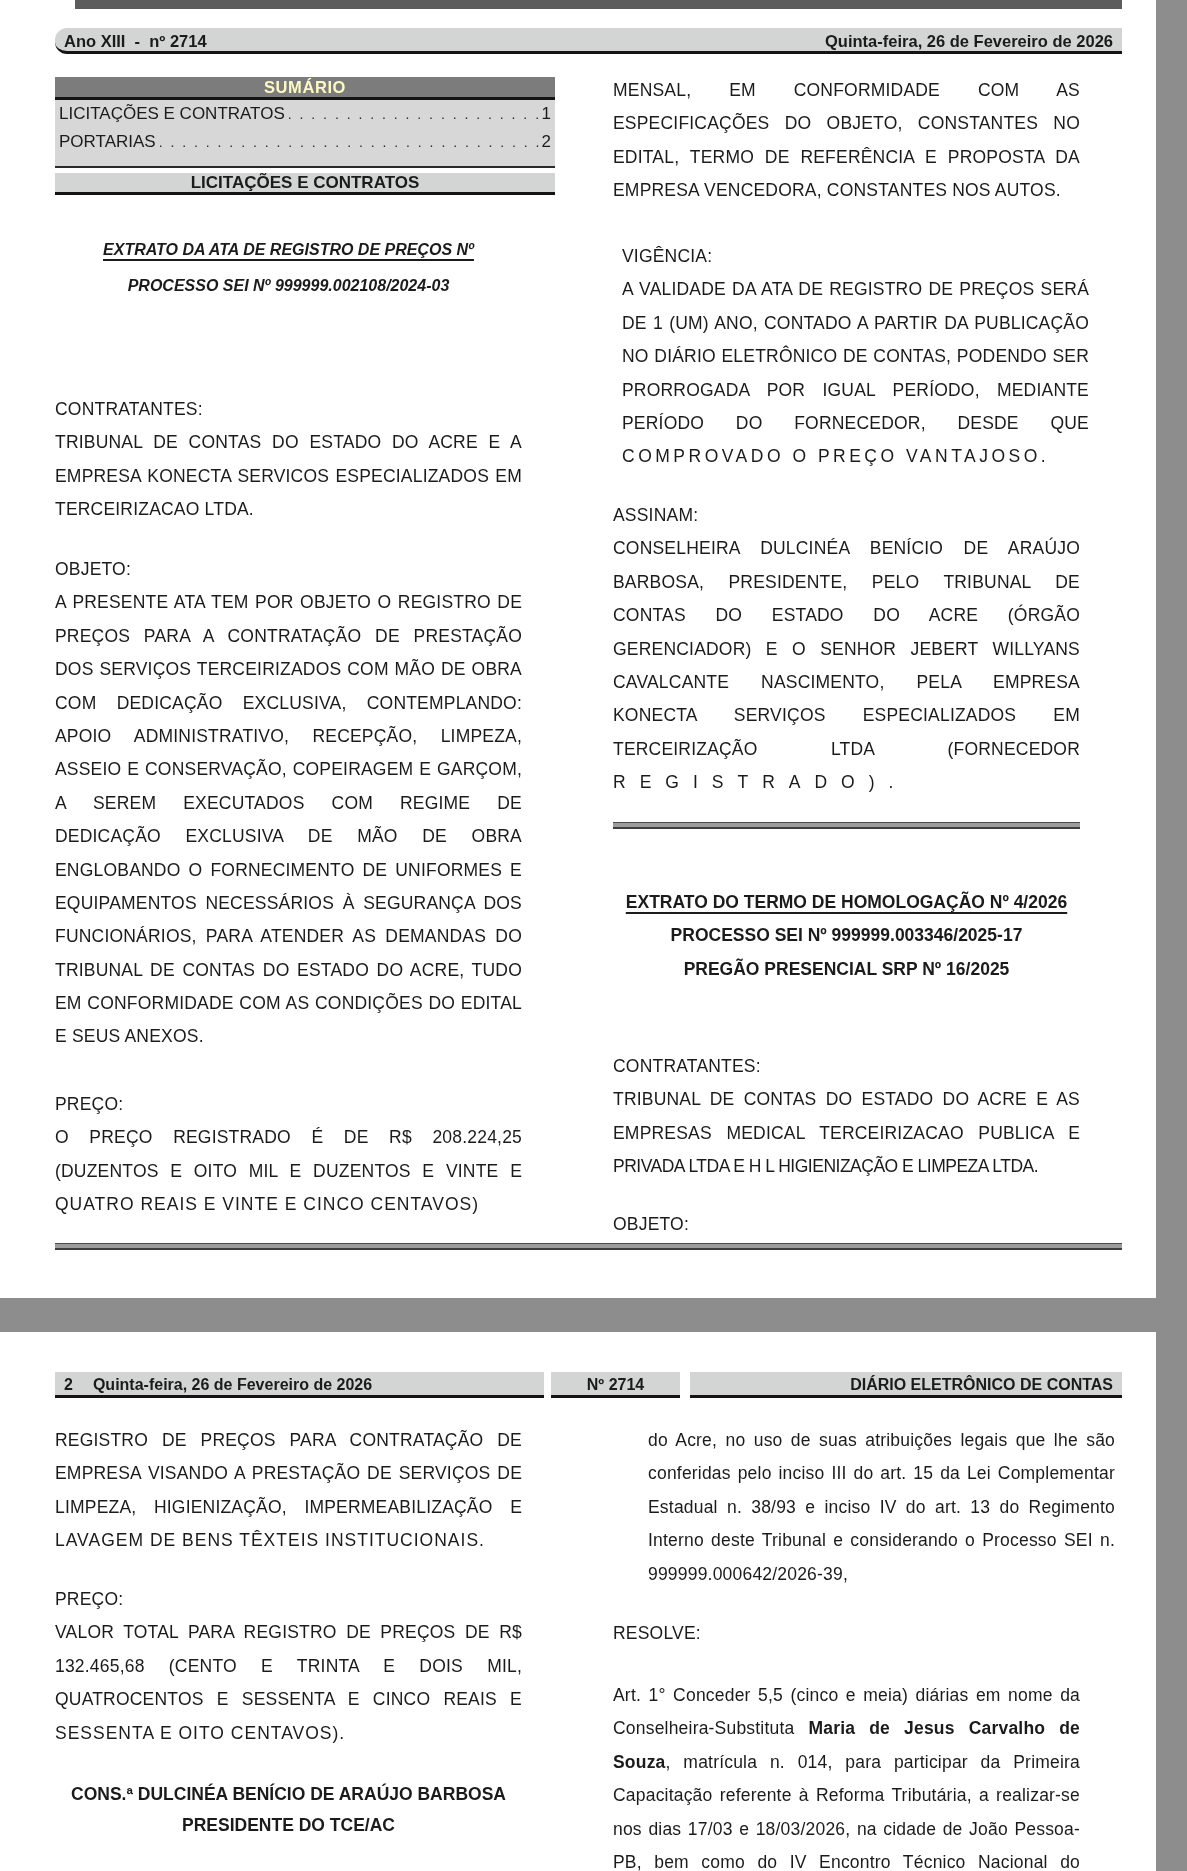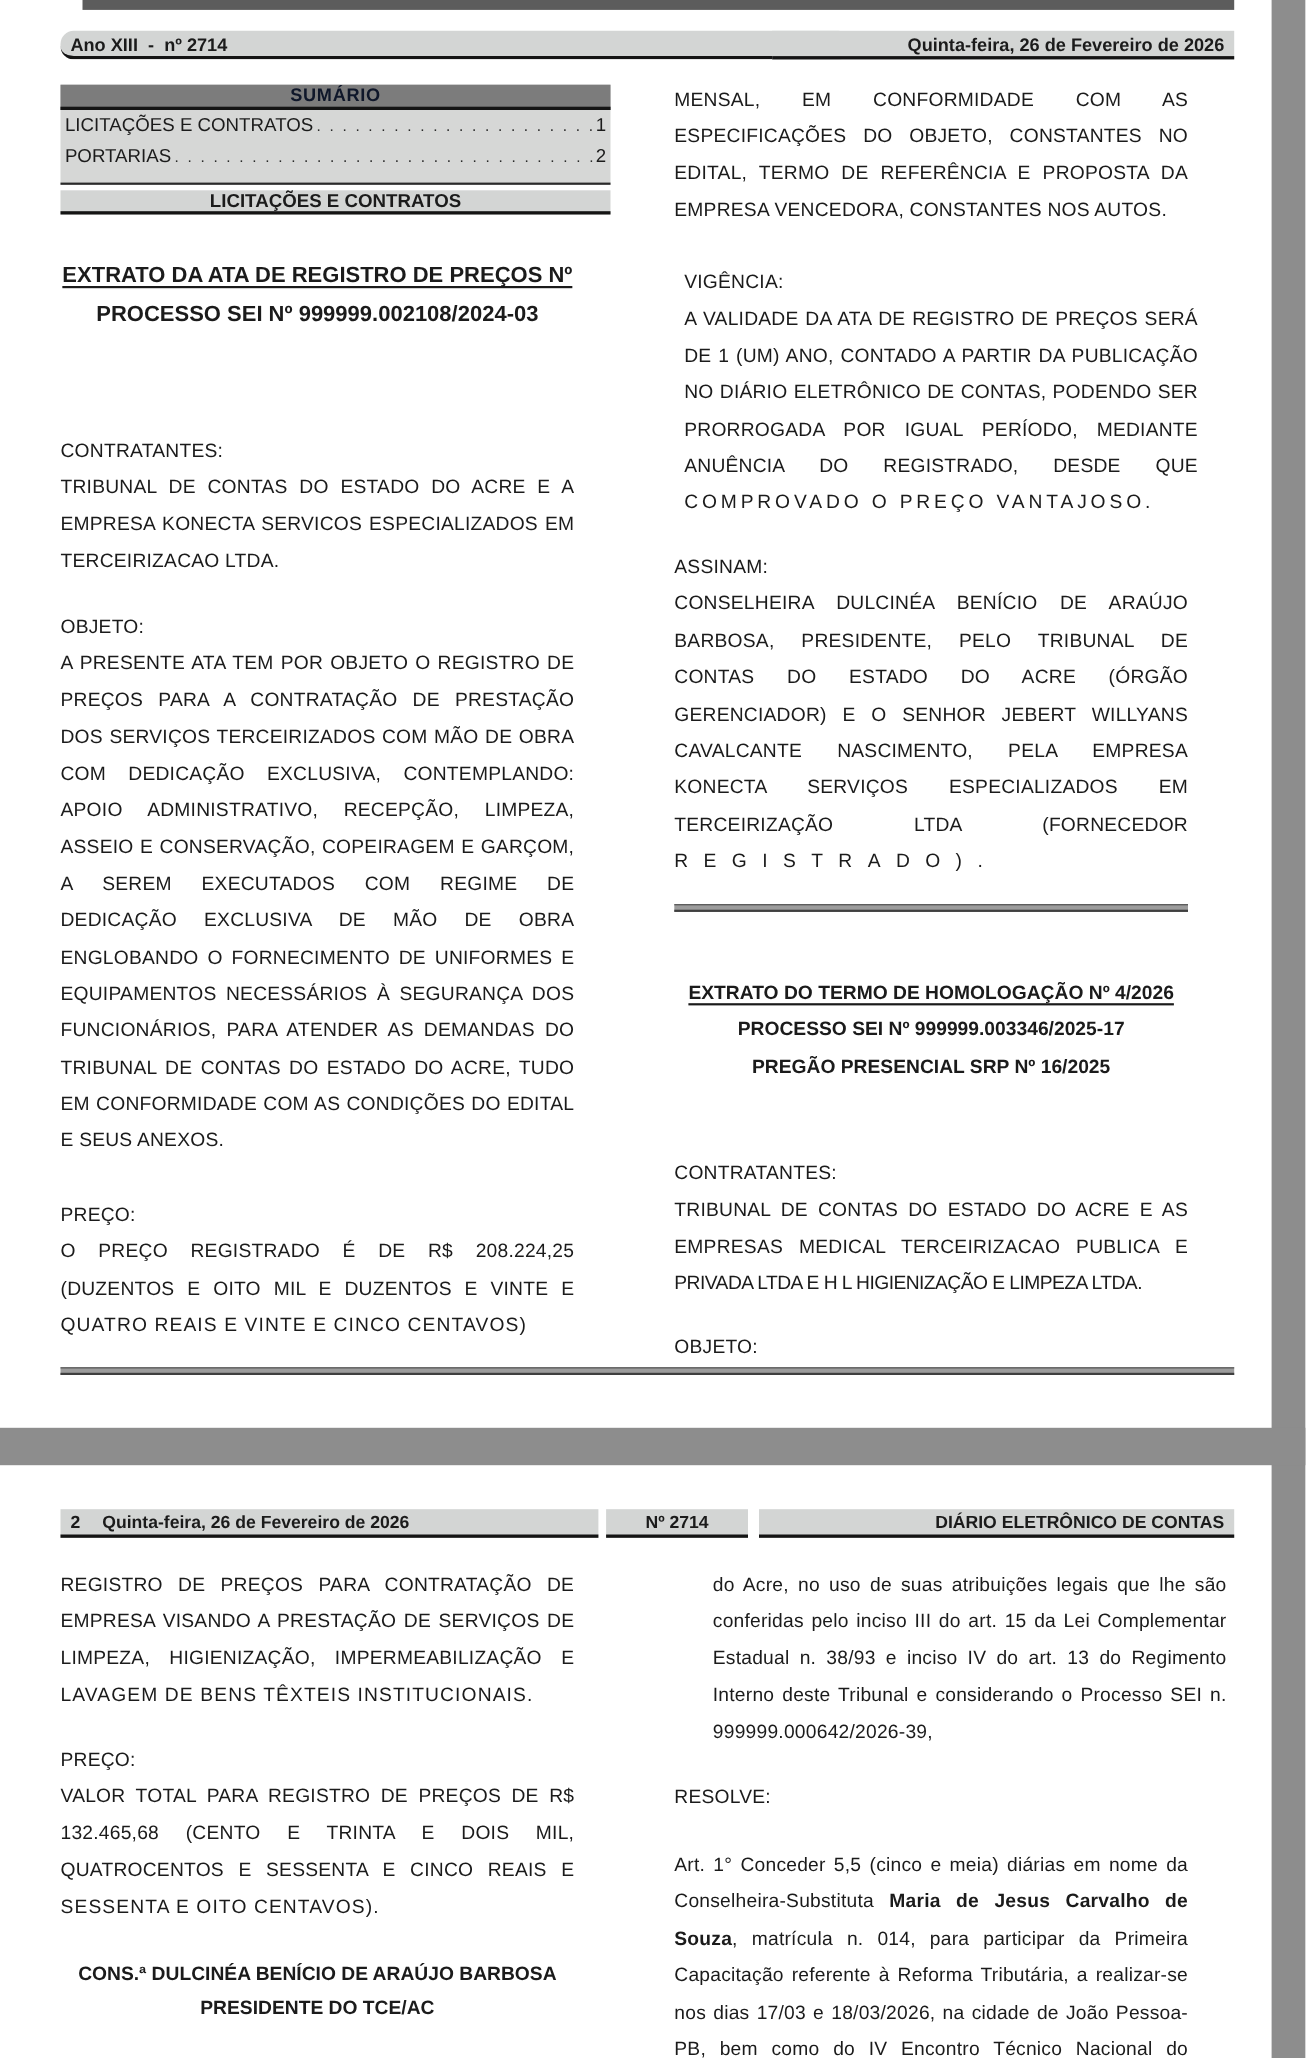--- a/index.html
+++ b/index.html
@@ -22,40 +22,40 @@
     border-bottom:3px solid #141414; font-weight:bold; font-size:16.5px;
     padding:0 9px; box-sizing:border-box; white-space:nowrap;
   }
   .hdr-seg.right { text-align:right; }
   .hdr2 { font-size:16px; }
   .hdr-flex { display:flex; gap:20px; }
 
   
   .sumbox { background:#d6d7d6; }
   .sumhead {
-    height:20px; line-height:20px; background:#7c7c7c; color:#0f172a;
+    height:20px; line-height:20px; background:#7c7c7c; color:#fef9c3;
     font-weight:bold; font-size:16.5px; text-align:center; letter-spacing:0.6px;
     border-bottom:3px solid #141414;
   }
   .sumbody { padding:4px 2px 6px 2px; border-bottom:2px solid #2a2a2a; }
   .toc-row { display:flex; align-items:baseline; height:28px; font-size:17px; padding:0 2px; }
   .toc-leader { flex:1; overflow:hidden; white-space:nowrap; margin:0 3px; font-size:14px; letter-spacing:2px; color:#2a2a2a; }
   .toc-leader::after { content:". . . . . . . . . . . . . . . . . . . . . . . . . . . . . . . . . . . . . . . . . . . . . . . . . . . . . ."; }
 
   .secbar {
     height:19px; line-height:19px; background:#d3d5d4; text-align:center;
     font-weight:bold; font-size:17px; border-bottom:3px solid #141414;
   }
 
   
   .ln { height:33.4px; line-height:33.4px; font-size:17.5px; letter-spacing:0.2px; }
   .ln.j { text-align:justify; text-align-last:justify; }
   .b { font-weight:bold; }
   .ctr { text-align:center; }
-  .tl  { height:36px; line-height:36px; font-size:20px; font-weight:bold; white-space:nowrap; }
+  .tl  { height:36px; line-height:36px; font-size:16px; font-weight:bold; white-space:nowrap;font-style:italic; }
   .tl2 { height:33.4px; line-height:33.4px; font-size:17.5px; font-weight:bold; white-space:nowrap; }
   .ul  { text-decoration:underline; text-decoration-thickness:2px; text-underline-offset:4px; }
   .sig { height:31px; line-height:31px; font-size:17.5px; font-weight:bold; white-space:nowrap; }
 
   .rule { height:4px; background:#9c9c9c; border-top:1px solid #4a4a4a; border-bottom:2px solid #3f3f3f; }
 </style>
 </head>
 <body>
 
 <div class="stage">
@@ -141,21 +141,21 @@
       </div>
   </div>
 
   <div class="abs" style="left:622px;top:240px;width:467px;">
     <div class="ln">VIGÊNCIA:</div>
     <div>
         <div class="ln j"><span>A VALIDADE DA ATA DE REGISTRO DE PREÇOS SERÁ</span></div>
         <div class="ln j"><span>DE 1 (UM) ANO, CONTADO A PARTIR DA PUBLICAÇÃO</span></div>
         <div class="ln j"><span>NO DIÁRIO ELETRÔNICO DE CONTAS, PODENDO SER</span></div>
         <div class="ln j"><span>PRORROGADA POR IGUAL PERÍODO, MEDIANTE</span></div>
-        <div class="ln j"><span>ANUÊNCIA DO REGISTRADO, DESDE QUE</span></div>
+        <div class="ln j"><span>PERÍODO DO FORNECEDOR, DESDE QUE</span></div>
         <div class="ln" style="letter-spacing: 3.5px;"><span>COMPROVADO O PREÇO VANTAJOSO.</span></div>
       </div>
   </div>
 
   <div class="abs" style="left:613px;top:499px;width:467px;">
     <div class="ln">ASSINAM:</div>
     <div>
         <div class="ln j"><span>CONSELHEIRA DULCINÉA BENÍCIO DE ARAÚJO</span></div>
         <div class="ln j"><span>BARBOSA, PRESIDENTE, PELO TRIBUNAL DE</span></div>
         <div class="ln j"><span>CONTAS DO ESTADO DO ACRE (ÓRGÃO</span></div>

